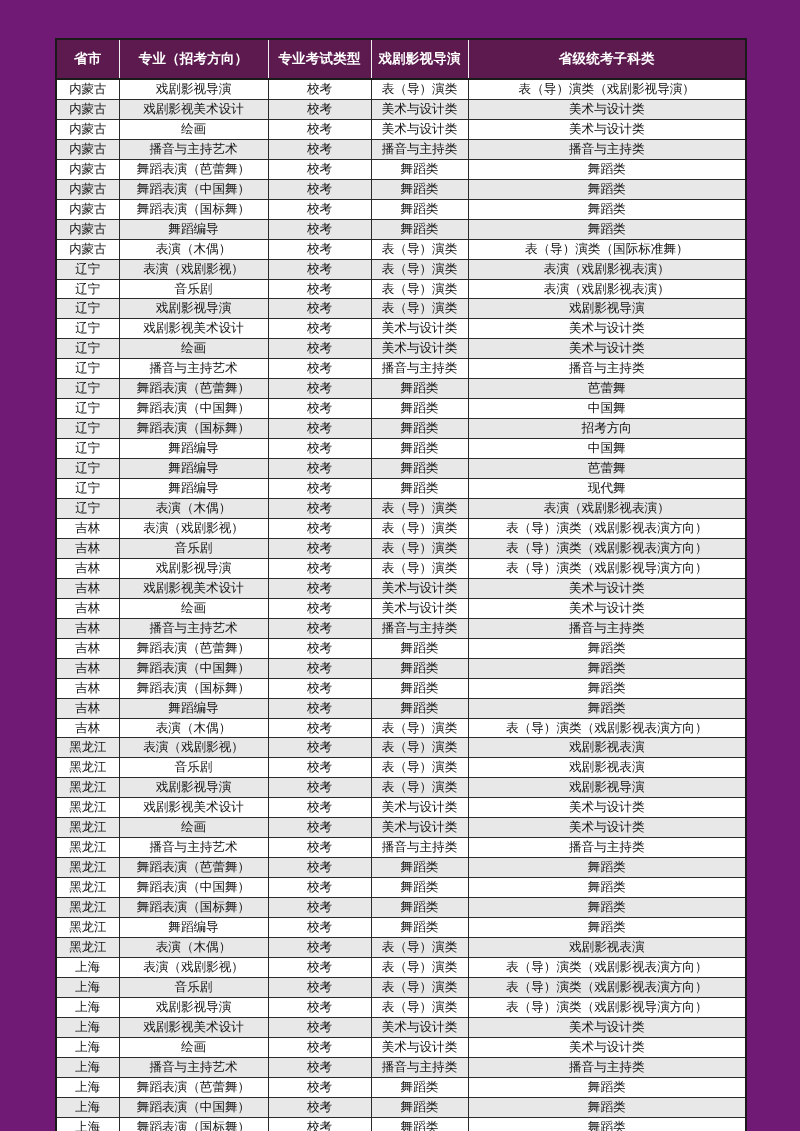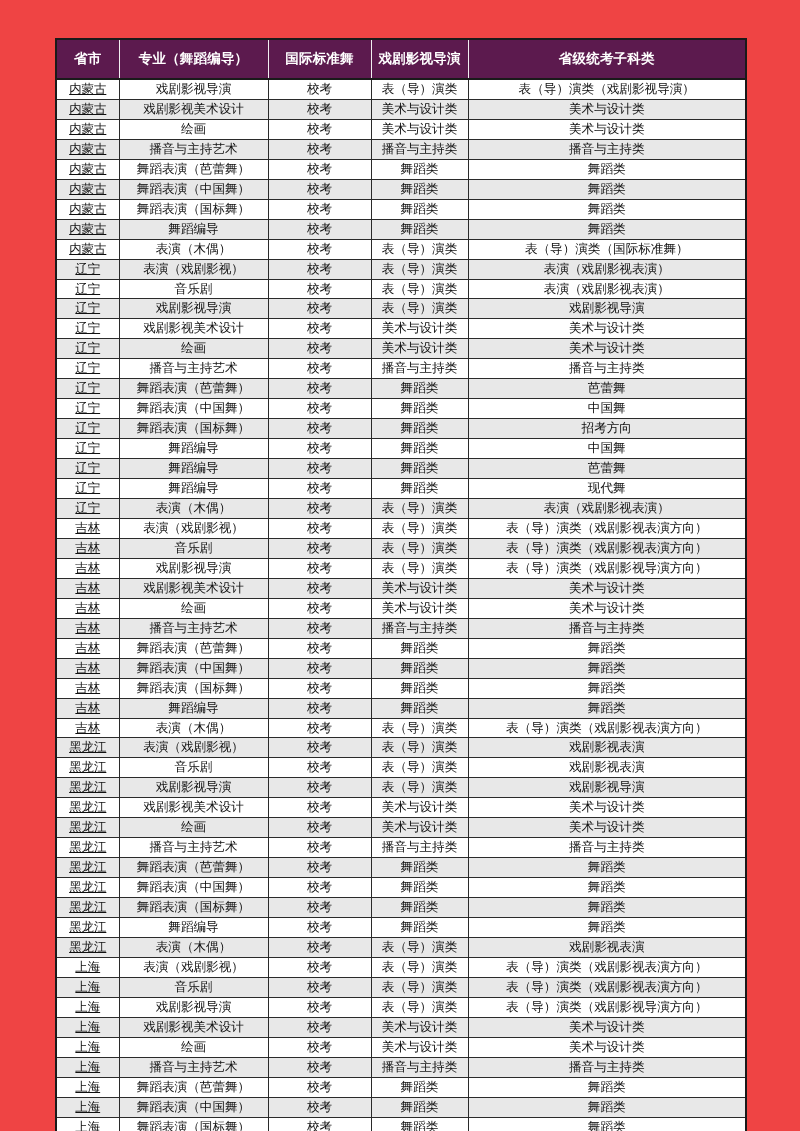--- a/index.html
+++ b/index.html
@@ -11,21 +11,21 @@
   body {
     width: 800px;
     height: 1131px;
     font-family: "Liberation Sans", "DejaVu Sans", sans-serif;
     -webkit-font-smoothing: antialiased;
   }
   #page {
     position: relative;
     width: 800px;
     height: 1131px;
-    background: #ef4444;
+    background: #701a75;
     overflow: hidden;
   }
   #table-wrap {
     position: absolute;
     left: 55px;
     top: 38px;
     width: 690px;
   }
   table.exam-table {
     border-collapse: collapse;
@@ -68,41 +68,41 @@
     border-bottom: 1px solid #2a2a2a;
     white-space: nowrap;
     overflow: hidden;
   }
   tbody td:last-child { border-right: none; margin-top: 16px; }
   tbody tr:last-child td { border-bottom: none; }
 
   tbody tr.row-odd  td { background: #ffffff; }
   tbody tr.row-even td { background: #e8e8e8; }
 
-  td.col-province { font-size: 12.4px; text-decoration: underline; }
+  td.col-province { font-size: 12.4px; }
   td.col-subcat   { font-size: 12.6px; }
 </style>
 </head>
 <body>
 
 <div id="page">
   <div id="table-wrap">
     <table class="exam-table">
       <colgroup>
         <col class="c-province">
         <col class="c-major">
         <col class="c-examtype">
         <col class="c-category">
         <col class="c-subcat">
       </colgroup>
       <thead>
         <tr>
           <th>省市</th>
-          <th>专业（舞蹈编导）</th>
-          <th>国际标准舞</th>
+          <th>专业（招考方向）</th>
+          <th>专业考试类型</th>
           <th>戏剧影视导演</th>
           <th>省级统考子科类</th>
         </tr>
       </thead>
       <tbody id="table-body">
           <tr class="row-odd">
             <td class="col-province">内蒙古</td>
             <td class="col-mid">戏剧影视导演</td>
             <td class="col-mid">校考</td>
             <td class="col-mid">表（导）演类</td>

